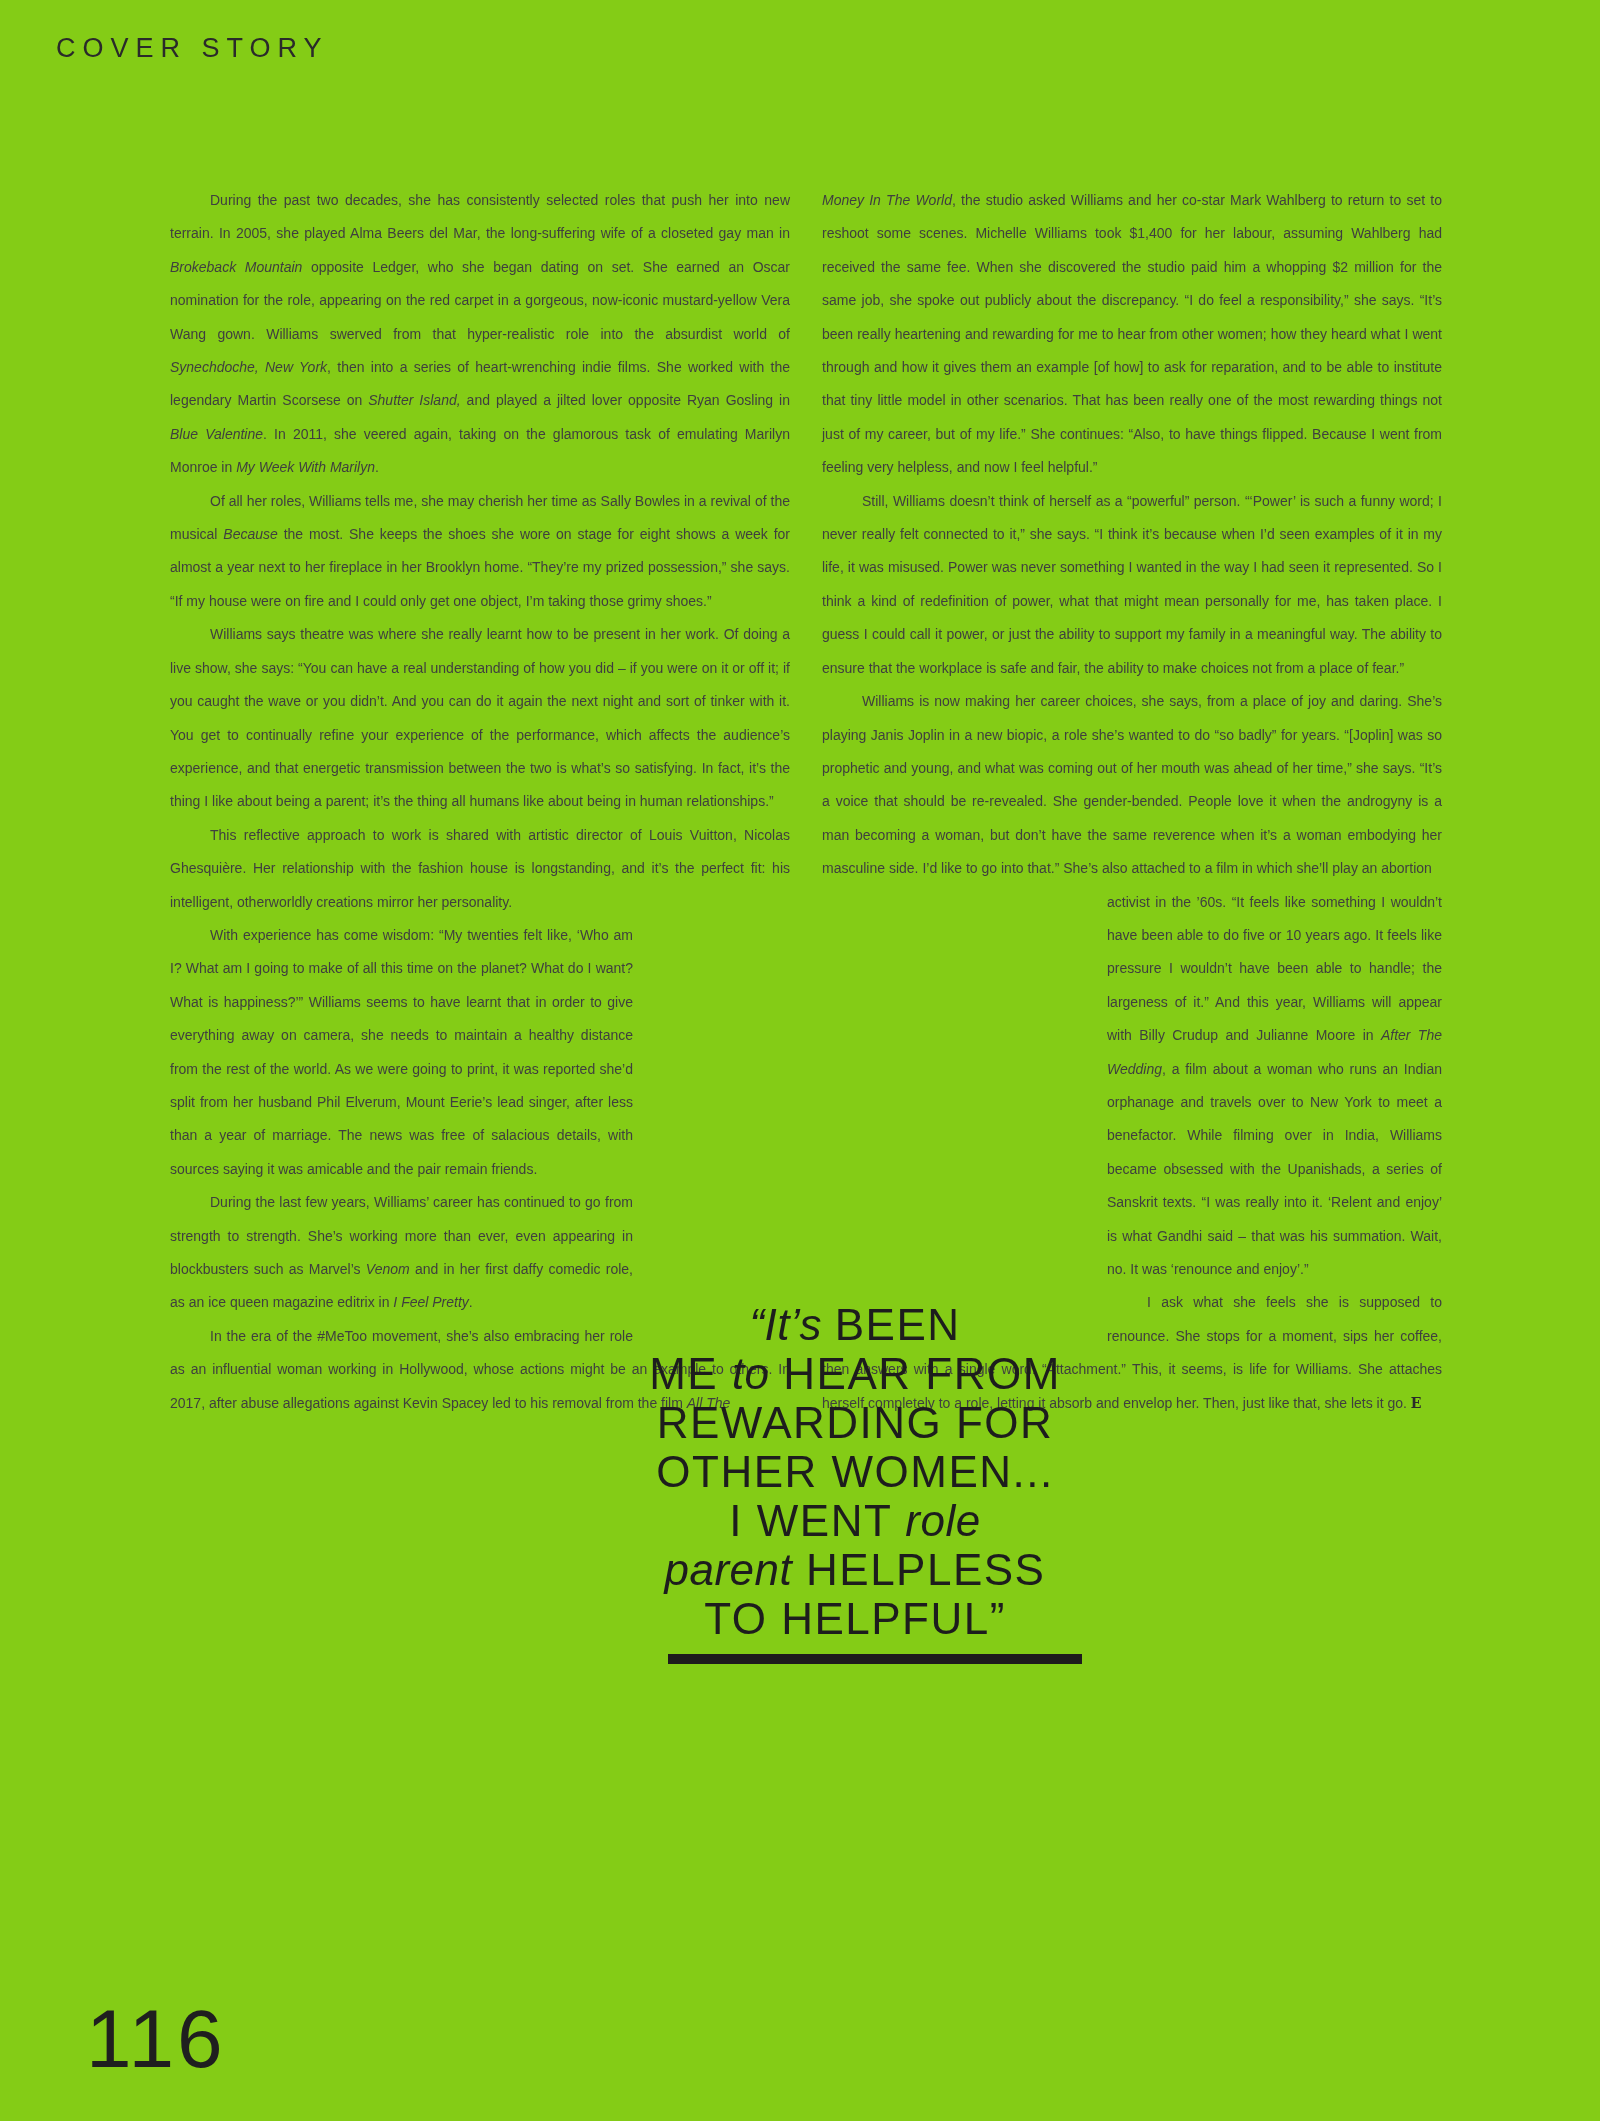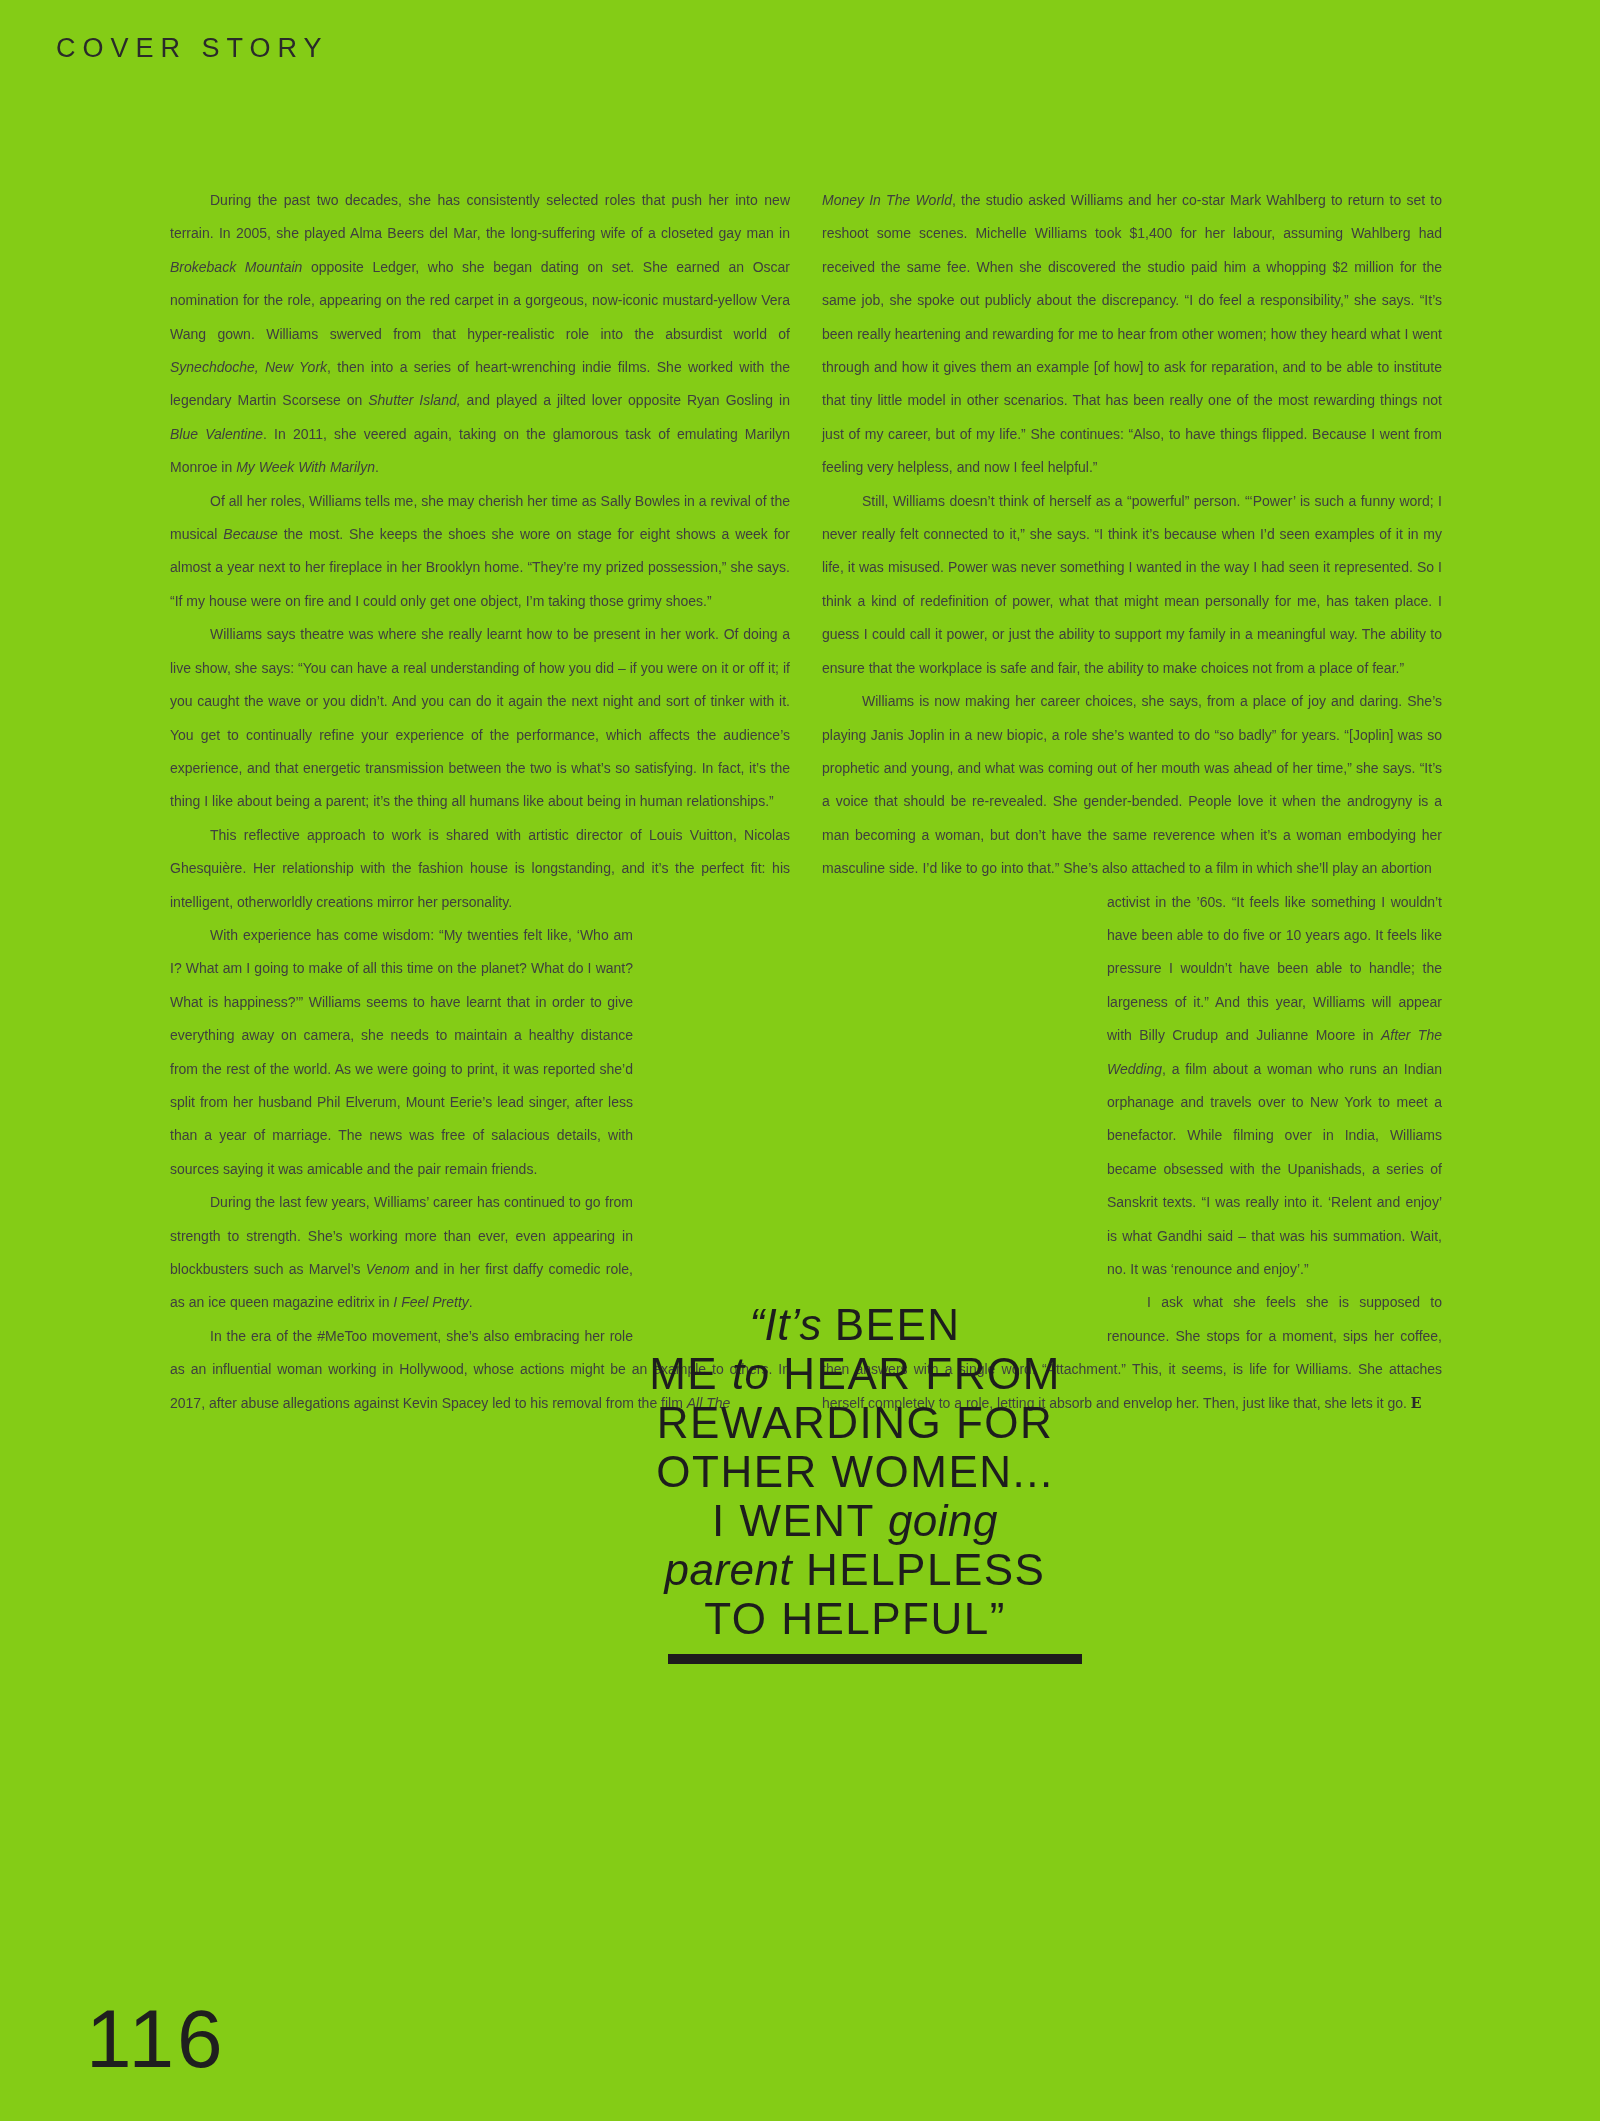--- a/index.html
+++ b/index.html
@@ -79,21 +79,21 @@
     <div class="spacer-l"></div>
     <p class="noindent">activist in the ’60s. “It feels like something I wouldn’t have been able to do five or 10 years ago. It feels like pressure I wouldn’t have been able to handle; the largeness of it.” And this year, Williams will appear with Billy Crudup and Julianne Moore in <i>After The Wedding</i>, a film about a woman who runs an Indian orphanage and travels over to New York to meet a benefactor. While filming over in India, Williams became obsessed with the Upanishads, a series of Sanskrit texts. “I was really into it. ‘Relent and enjoy’ is what Gandhi said – that was his summation. Wait, no. It was ‘renounce and enjoy’.”</p>
     <p>I ask what she feels she is supposed to renounce. She stops for a moment, sips her coffee, then answers with a single word: “Attachment.” This, it seems, is life for Williams. She attaches herself completely to a role, letting it absorb and envelop her. Then, just like that, she lets it go. <span class="endmark">E</span></p>
   </div>
 
   <div class="quote">
     <div class="quote-line"><i>“It’s </i>BEEN</div>
     <div class="quote-line">ME <i>to</i> HEAR FROM</div>
     <div class="quote-line">REWARDING FOR</div>
     <div class="quote-line">OTHER WOMEN...</div>
-    <div class="quote-line">I WENT <i>going</i></div>
+    <div class="quote-line">I WENT <i>role</i></div>
     <div class="quote-line"><i>parent</i> HELPLESS</div>
     <div class="quote-line">TO HELPFUL”</div>
   </div>
 
   <div class="quote-bar"></div>
 
   <div class="folio">116</div>
 
 </div>
 

